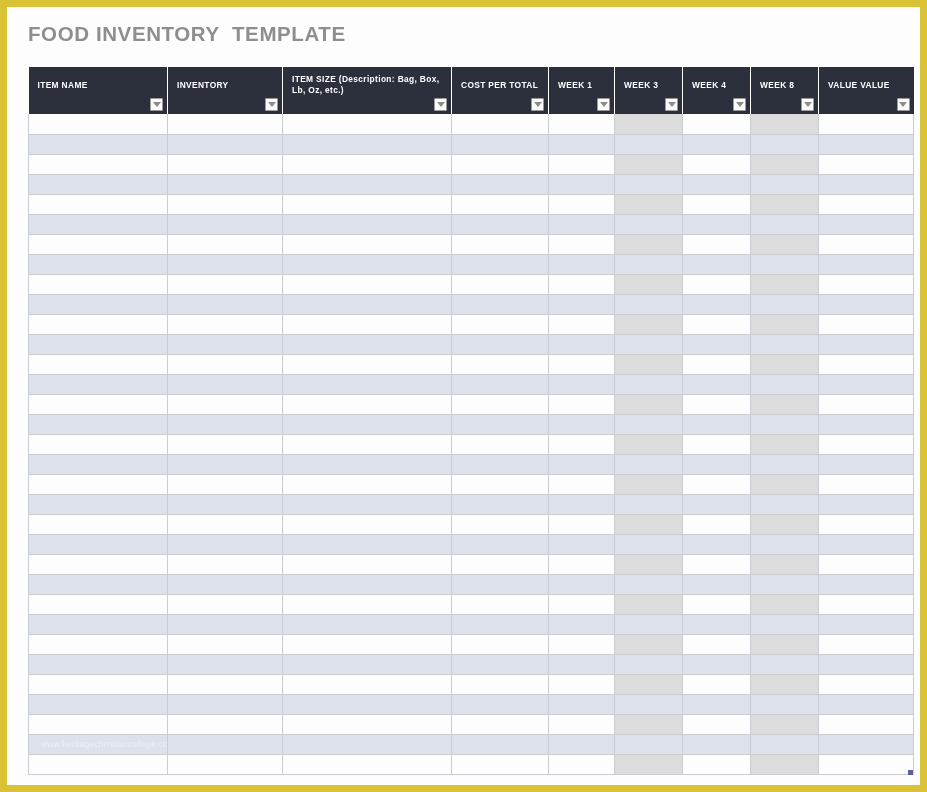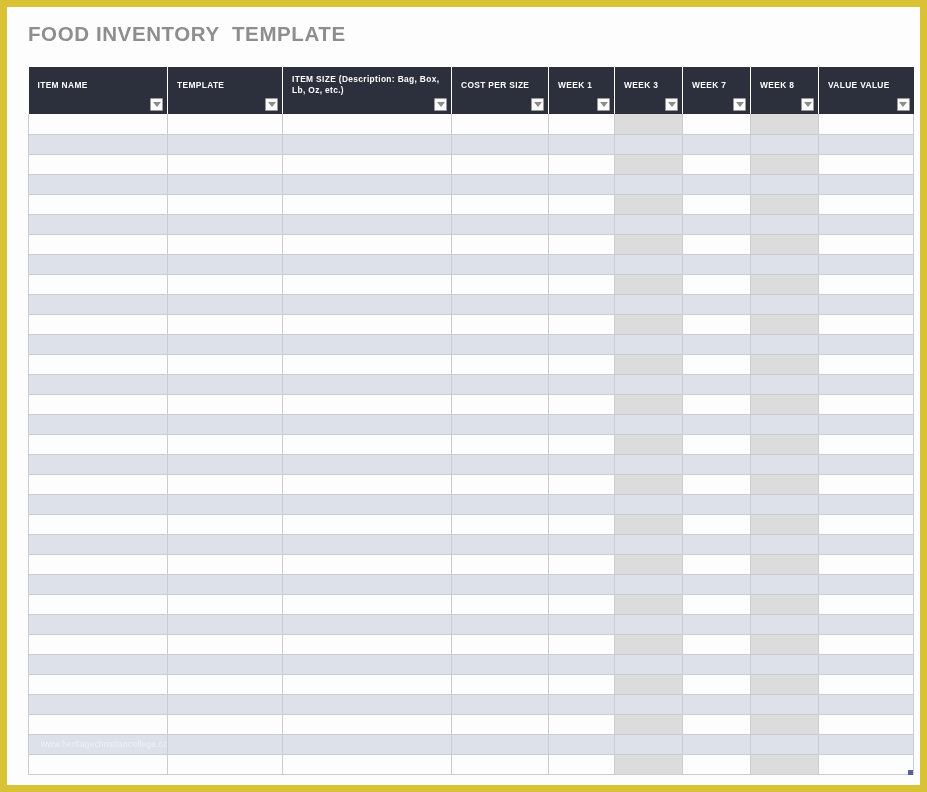--- a/index.html
+++ b/index.html
@@ -186,51 +186,51 @@
           </colgroup>
         <thead>
           <tr id="header-row">
               <th>
                 <span class="th-inner">ITEM NAME</span>
                 <div class="filter-btn">
                   <div class="caret"></div>
                 </div>
               </th>
               <th>
-                <span class="th-inner">TEMPLATE</span>
+                <span class="th-inner">INVENTORY</span>
                 <div class="filter-btn">
                   <div class="caret"></div>
                 </div>
               </th>
               <th>
                 <span class="th-inner">ITEM SIZE (Description: Bag, Box, Lb, Oz, etc.)</span>
                 <div class="filter-btn">
                   <div class="caret"></div>
                 </div>
               </th>
               <th>
-                <span class="th-inner">COST PER SIZE</span>
+                <span class="th-inner">COST PER TOTAL</span>
                 <div class="filter-btn">
                   <div class="caret"></div>
                 </div>
               </th>
               <th>
                 <span class="th-inner">WEEK 1</span>
                 <div class="filter-btn">
                   <div class="caret"></div>
                 </div>
               </th>
               <th>
                 <span class="th-inner">WEEK 3</span>
                 <div class="filter-btn">
                   <div class="caret"></div>
                 </div>
               </th>
               <th>
-                <span class="th-inner">WEEK 7</span>
+                <span class="th-inner">WEEK 4</span>
                 <div class="filter-btn">
                   <div class="caret"></div>
                 </div>
               </th>
               <th>
                 <span class="th-inner">WEEK 8</span>
                 <div class="filter-btn">
                   <div class="caret"></div>
                 </div>
               </th>

